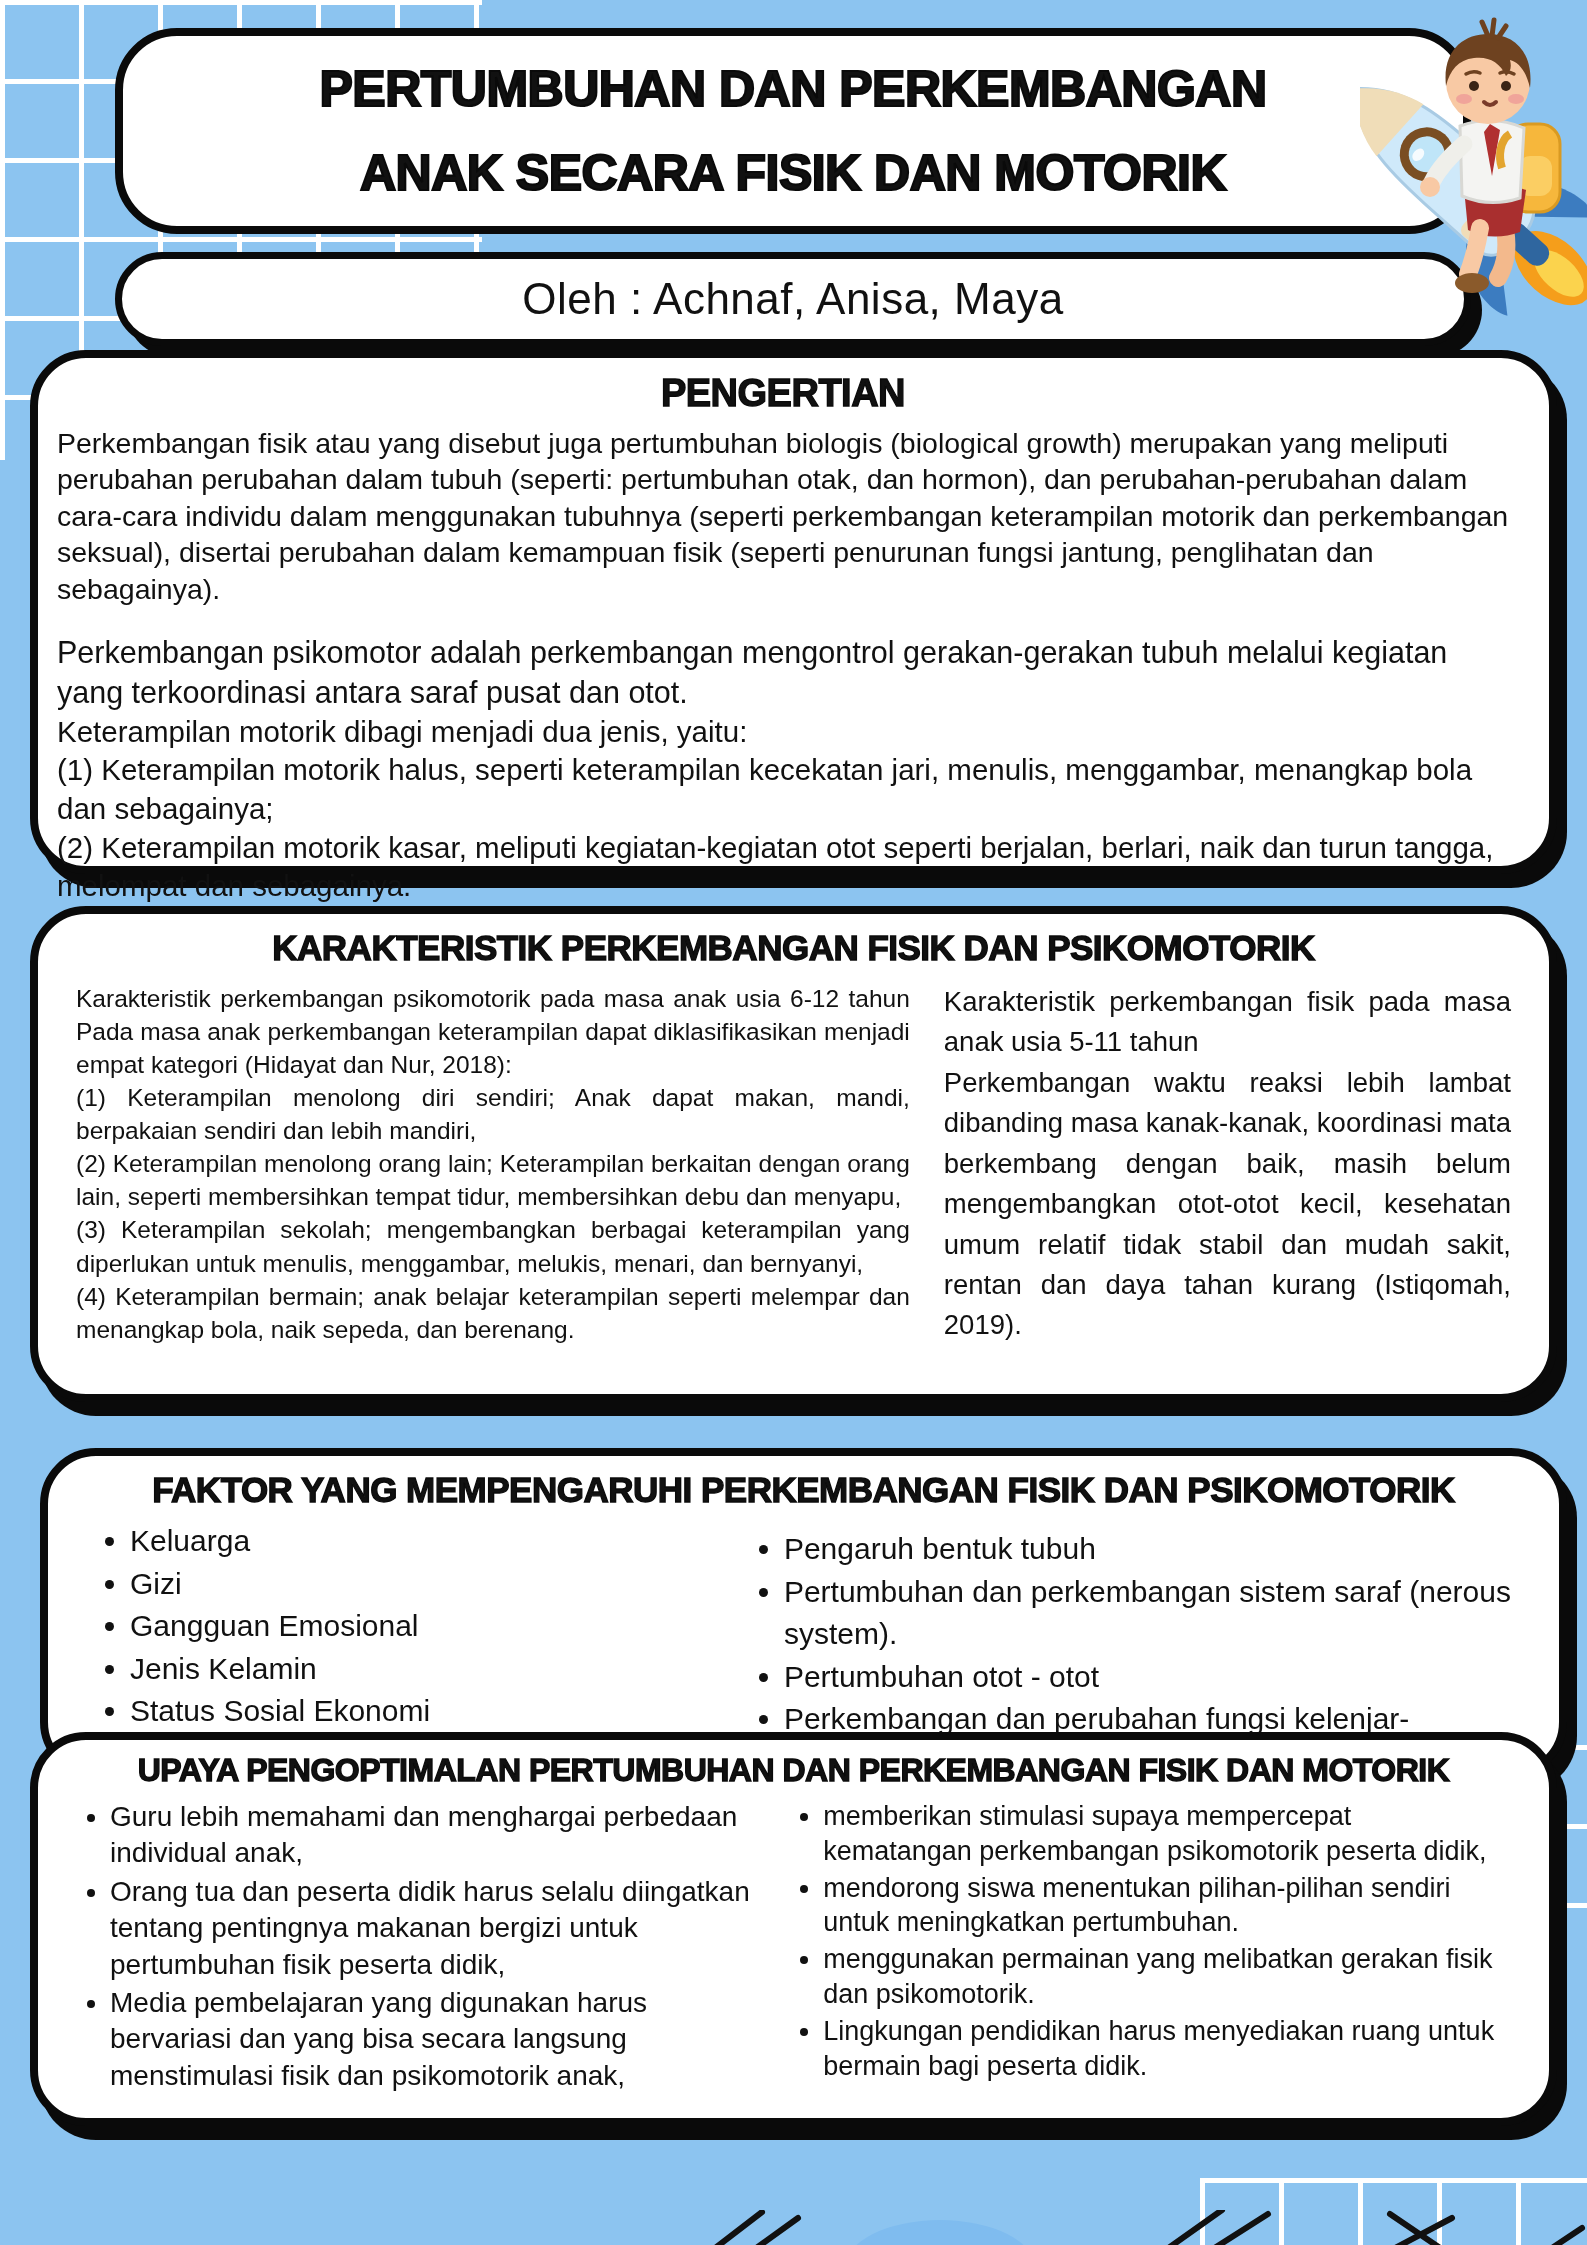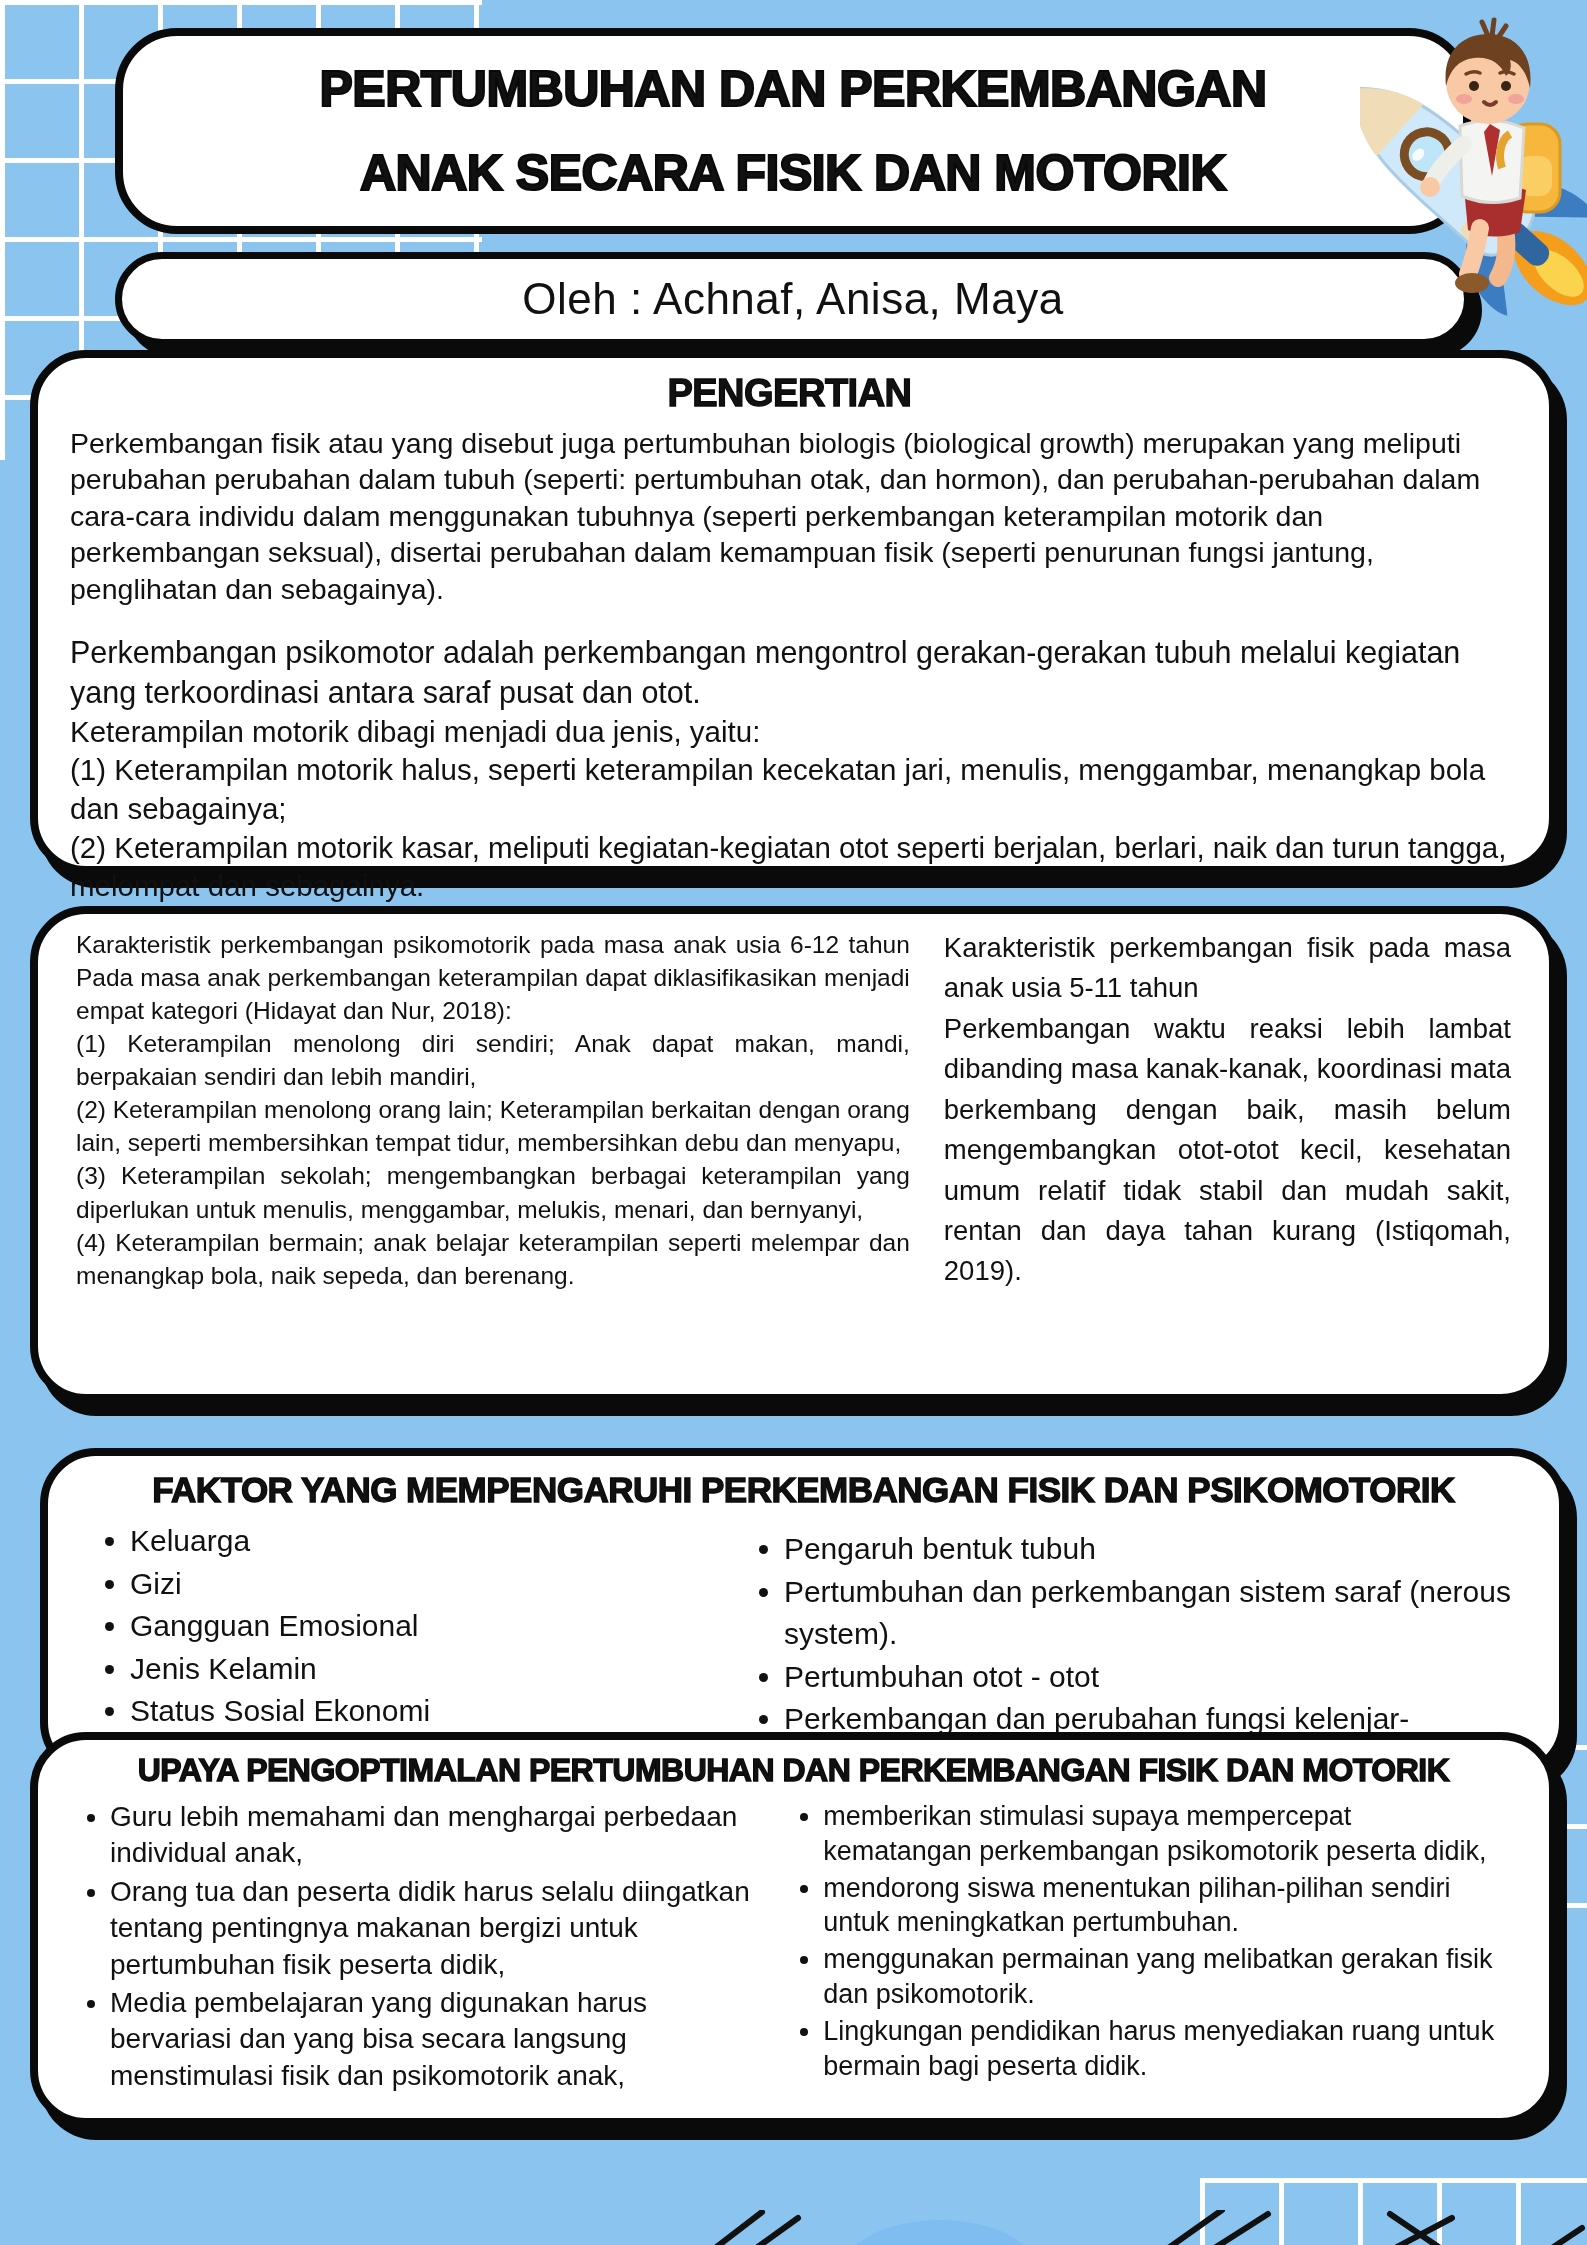--- a/index.html
+++ b/index.html
@@ -34,21 +34,21 @@
     margin:0;font-size:50px;line-height:84px;text-align:center;
     font-weight:900;-webkit-text-stroke:2.2px #0a0a0a;letter-spacing:-.5px;
   }
   .byline-bar{
     left:115px;top:252px;width:1356px;height:94px;border-radius:48px;
     border-width:7px;box-shadow:11px 11px 0 #0a0a0a;
     display:flex;align-items:center;justify-content:center;
   }
   .byline-bar .byline{font-size:44px;font-weight:400;letter-spacing:.5px;}
   
-  .pengertian{left:30px;top:350px;width:1527px;height:524px;padding:12px 40px 18px 32px;}
+  .pengertian{left:30px;top:350px;width:1527px;height:524px;padding:12px 40px 18px 19px;}
   .pengertian h2{margin:2px 0 10px 0;font-size:38px;}
   .pengertian .p1{margin:0;font-size:28.5px;line-height:1.28;}
   .pengertian .p2{margin:26px 0 0 0;font-size:30.5px;line-height:1.3;}
   .pengertian .p2sub{margin:0;font-size:29.5px;line-height:1.31;}
   
   .karakteristik{left:30px;top:906px;width:1527px;height:496px;padding:14px 38px 20px 38px;}
   .karakteristik h2{margin:0 0 14px 0;font-size:35px;}
   .kcols{display:flex;gap:34px;}
   .kleft{flex:1.47;font-size:24.5px;line-height:1.35;text-align:justify;}
   .kleft p{margin:0;}
@@ -167,20 +167,21 @@
   <section class="card pengertian">
     <h2 class="heavy">PENGERTIAN</h2>
     <p class="p1">Perkembangan fisik atau yang disebut juga pertumbuhan biologis (biological growth) merupakan yang meliputi perubahan perubahan dalam tubuh (seperti: pertumbuhan otak, dan hormon), dan perubahan-perubahan dalam cara-cara individu dalam menggunakan tubuhnya (seperti perkembangan keterampilan motorik dan perkembangan seksual), disertai perubahan dalam kemampuan fisik (seperti penurunan fungsi jantung, penglihatan dan sebagainya).</p>
     <p class="p2">Perkembangan psikomotor adalah perkembangan mengontrol gerakan-gerakan tubuh melalui kegiatan yang terkoordinasi antara saraf pusat dan otot.</p>
     <p class="p2sub">Keterampilan motorik dibagi menjadi dua jenis, yaitu:</p>
     <p class="p2sub">(1) Keterampilan motorik halus, seperti keterampilan kecekatan jari, menulis, menggambar, menangkap bola dan sebagainya;</p>
     <p class="p2sub">(2) Keterampilan motorik kasar, meliputi kegiatan-kegiatan otot seperti berjalan, berlari, naik dan turun tangga, melompat dan sebagainya.</p>
   </section>
 
   <section class="card karakteristik">
+    <h2 class="heavy">KARAKTERISTIK PERKEMBANGAN FISIK DAN PSIKOMOTORIK</h2>
     <div class="kcols">
       <div class="kleft">
         <p>Karakteristik perkembangan psikomotorik pada masa anak usia 6-12 tahun Pada masa anak perkembangan keterampilan dapat diklasifikasikan menjadi empat kategori (Hidayat dan Nur, 2018):</p>
         <p>(1) Keterampilan menolong diri sendiri; Anak dapat makan, mandi, berpakaian sendiri dan lebih mandiri,</p>
         <p>(2) Keterampilan menolong orang lain; Keterampilan berkaitan dengan orang lain, seperti membersihkan tempat tidur, membersihkan debu dan menyapu,</p>
         <p>(3) Keterampilan sekolah; mengembangkan berbagai keterampilan yang diperlukan untuk menulis, menggambar, melukis, menari, dan bernyanyi,</p>
         <p>(4) Keterampilan bermain; anak belajar keterampilan seperti melempar dan menangkap bola, naik sepeda, dan berenang.</p>
       </div>
       <div class="kright">
         <p>Karakteristik perkembangan fisik pada masa anak usia 5-11 tahun</p>

